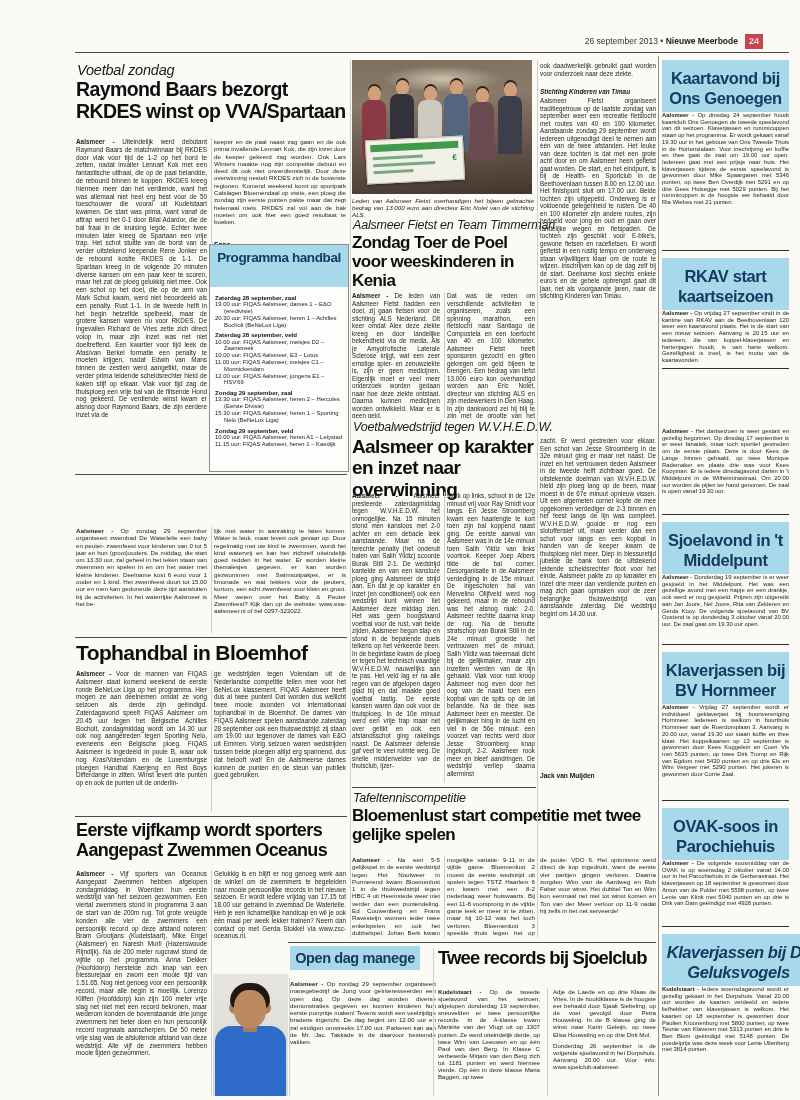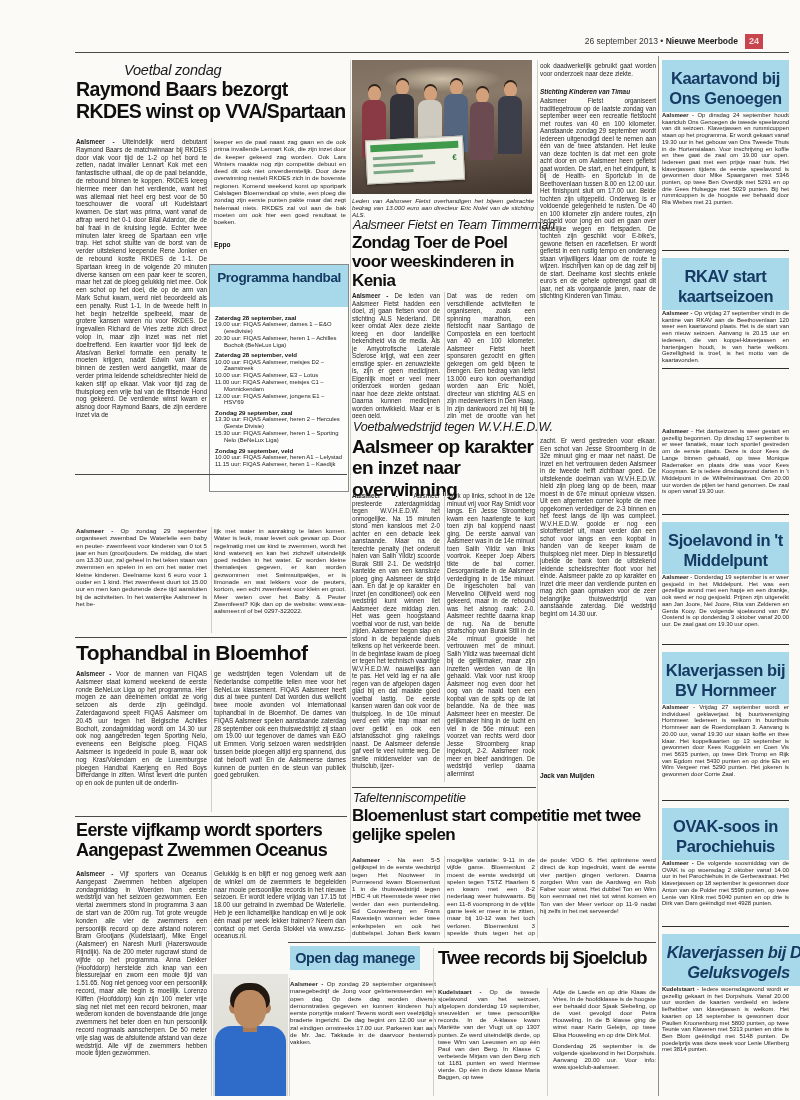--- a/index.html
+++ b/index.html
@@ -53,27 +53,27 @@
 <div id="page">
 
   <div class="abs masthead" style="left:480px;top:36px;width:258px;text-align:right;">
     <span>26 september 2013</span>
     <span>•</span>
     <b>Nieuwe Meerbode</b>
   </div>
   <div class="abs pageno" style="left:745px;top:34px;width:18px;height:15px;">24</div>
   <div class="rh" style="left:75px;top:52px;width:714px;"></div>
 
-  <div class="abs kicker" style="left:77px;top:62px;font-size:14.5px;margin-left:47px;">Voetbal zondag</div>
+  <div class="abs kicker" style="left:77px;top:62px;font-size:14.5px;">Voetbal zondag</div>
   <div class="abs hl" style="left:76px;top:79px;width:274px;font-size:19.5px;">Raymond Baars bezorgt RKDES winst op VVA/Spartaan</div>
   <div class="abs body-t b-lg" style="left:76px;top:138px;width:131px;height:334px;"><b class="lead">Aalsmeer - </b><span>Uiteindelijk werd debutant Raymond Baars de matchwinnaar bij RKDES door vlak voor tijd de 1-2 op het bord te zetten, nadat invaller Lennart Kok met een fantastische uithaal, die op de paal belandde, de rebound binnen te koppen. RKDES kreeg hiermee meer dan het verdiende, want het was allemaal niet heel erg best voor de 50 toeschouwer die vooral uit Kudelstaart kwamen. De start was prima, want vanaf de aftrap werd het 0-1 door Bilal Adardor, die de bal fraai in de kruising legde. Echter twee minuten later kreeg de Spartaan een vrije trap. Het schot stuitte van de borst van de verder uitstekend keepende Rene Jonker en de rebound kostte RKDES de 1-1. De Spartaan kreeg in de volgende 20 minuten diverse kansen om een paar keer te scoren, maar het zat de ploeg gelukkig niet mee. Ook een schot op het doel, die op de arm van Mark Schut kwam, werd niet beoordeeld als een penalty. Rust 1-1. In de tweede helft in het begin hetzelfde spelbeeld, maar de grotere kansen waren nu voor RKDES. De ingevallen Richard de Vries zette zich direct volop in, maar zijn inzet was net niet doeltreffend. Een kwartier voor tijd leek de Afas/van Berkel formatie een penalty te moeten krijgen, nadat Edwin van Mans binnen de zestien werd aangetikt, maar de verder prima leidende scheidsrechter hield de kaken stijf op elkaar. Vlak voor tijd zag de thuisploeg een vrije bal van de flitsende Hond nog gekeerd. De verdiende winst kwam er alsnog door Raymond Baars, die zijn eerdere inzet via de</span></div>
   <div class="abs body-t b-sm" style="left:214px;top:138px;width:132px;height:100px;">keeper en de paal naast zag gaan en de ook prima invallende Lennart Kok, die zijn inzet door de keeper gekeerd zag worden. Ook Lars Winters maakte nog zijn competitie debuut en deed dit ook niet onverdienstelijk. Door deze overwinning nestelt RKDES zich in de bovenste regionen. Komend weekend komt op sportpark Calslagen Bloemendaal op visite, een ploeg die zondag zijn eerste punten pakte maar dat zegt helemaal niets. RKDES zal vol aan de bak moeten om ook hier een goed resultaat te boeken.</div>
   <div class="abs byline" style="left:214px;top:241px;">Eppo</div>
 
-  <div class="abs prog-box" style="left:209px;top:264px;width:138px;height:226px;">
+  <div class="abs prog-box" style="left:209px;top:244px;width:138px;height:226px;">
     <div class="cyan prog-h">Programma handbal</div>
     <div class="prog-body">
       <div class="prog-sec">Zaterdag 28 september, zaal</div>
       <div class="prog-it">19.00 uur: FIQAS Aalsmeer, dames 1 – E&amp;O (eredivisie)</div>
       <div class="prog-it">20.30 uur: FIQAS Aalsmeer, heren 1 – Achilles Bocholt (BeNeLux Liga)</div>
       <div class="prog-sec">Zaterdag 28 september, veld</div>
       <div class="prog-it">10.00 uur: FIQAS Aalsmeer, meisjes D2 – Zaanstreek</div>
       <div class="prog-it">10.00 uur: FIQAS Aalsmeer, E3 – Lotus</div>
       <div class="prog-it">11.00 uur: FIQAS Aalsmeer, meisjes C1 – Monnickendam</div>
       <div class="prog-it">12.00 uur: FIQAS Aalsmeer, jongens E1 – HSV'69</div>

